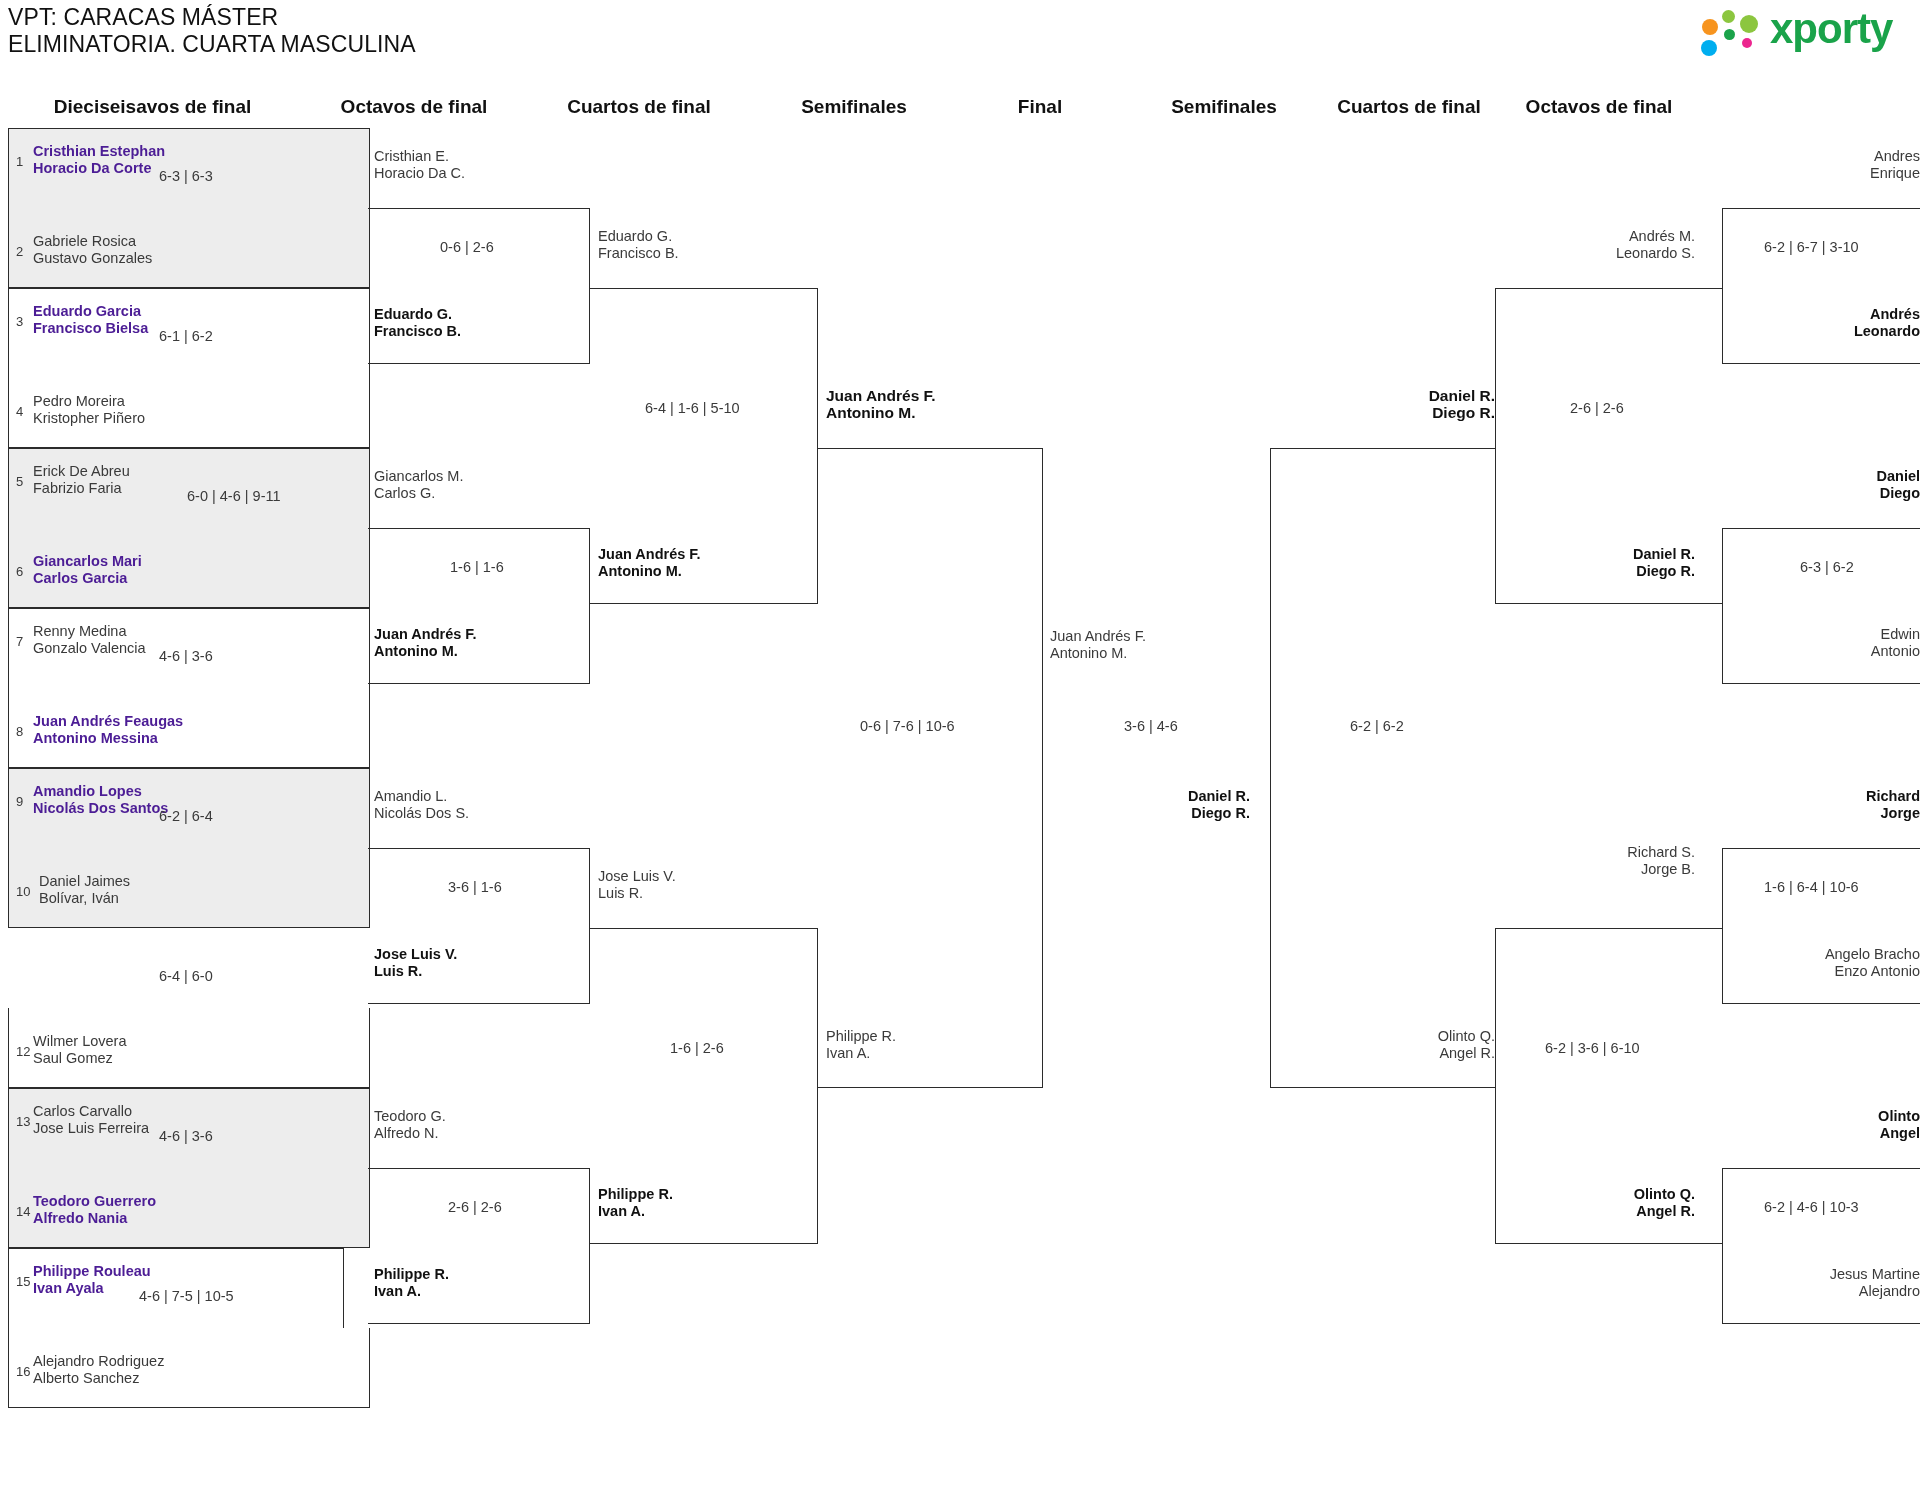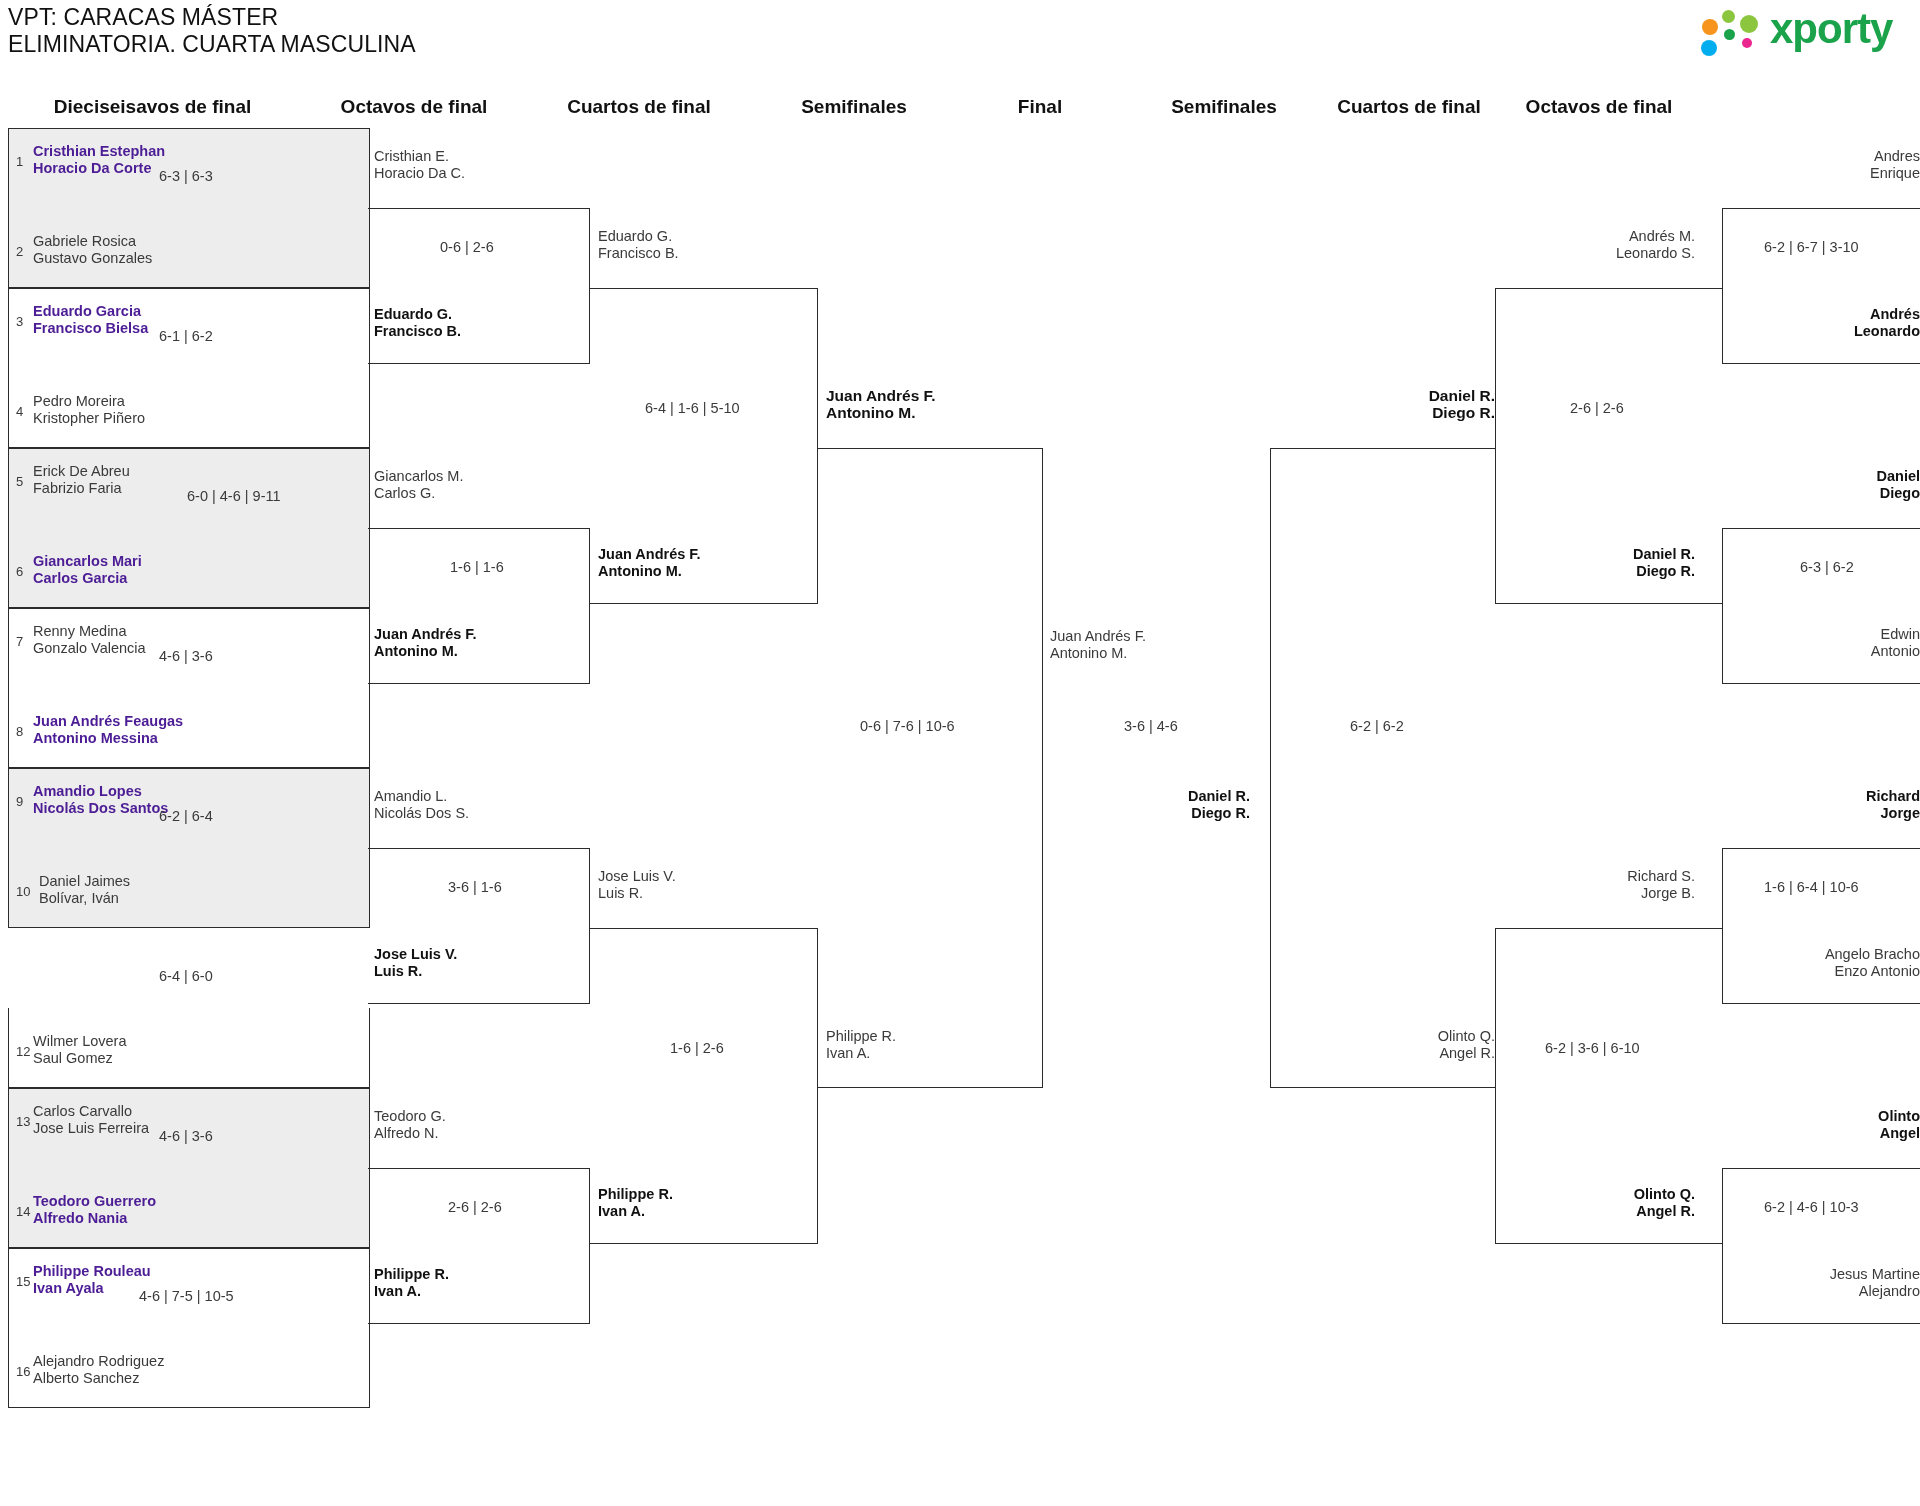--- a/index.html
+++ b/index.html
@@ -131,21 +131,21 @@
   <div class="seed alt" style="left:8px;top:1088px;width:362px;height:80px;border-bottom:none;">
     <span class="num" style="top:25px;">13</span>
     <span class="pair" style="top:14px;"><span>Carlos Carvallo</span><br><span>Jose Luis Ferreira</span></span>
   </div>
   <div class="seed alt" style="left:8px;top:1168px;width:362px;height:80px;border-top:none;">
     <span class="num" style="top:36px;">14</span>
     <span class="pair win" style="top:25px;"><span>Teodoro Guerrero</span><br><span>Alfredo Nania</span></span>
     <span class="sc" style="left:150px;top:-40px;">4-6 | 3-6</span>
   </div>
 
-  <div class="seed" style="left:8px;top:1248px;width:362px;height:80px;border-bottom:none;">
+  <div class="seed" style="left:8px;top:1248px;width:336px;height:80px;border-bottom:none;">
     <span class="num" style="top:25px;">15</span>
     <span class="pair win" style="top:14px;"><span>Philippe Rouleau</span><br><span>Ivan Ayala</span></span>
   </div>
   <div class="seed" style="left:8px;top:1328px;width:362px;height:80px;border-top:none;">
     <span class="num" style="top:36px;">16</span>
     <span class="pair" style="top:25px;"><span>Alejandro Rodriguez</span><br><span>Alberto Sanchez</span></span>
     <span class="sc" style="left:130px;top:-40px;">4-6 | 7-5 | 10-5</span>
   </div>
 
   <div class="nm" style="left:374px;top:148px;"><span>Cristhian E.</span><br><span>Horacio Da C.</span></div>
@@ -190,21 +190,21 @@
   <div class="nm win r" style="left:1230px;top:388px;width:265px;font-size:15.5px;"><span>Daniel R.</span><br><span>Diego R.</span></div>
   <div class="conn noRight" style="left:1270px;top:448px;width:225px;height:640px;"></div>
   <div class="score" style="left:1350px;top:718px;">6-2 | 6-2</div>
   <div class="nm r" style="left:1230px;top:1028px;width:265px;"><span>Olinto Q.</span><br><span>Angel R.</span></div>
 
   <div class="nm r" style="left:1430px;top:228px;width:265px;"><span>Andrés M.</span><br><span>Leonardo S.</span></div>
   <div class="conn noRight" style="left:1495px;top:288px;width:228px;height:316px;"></div>
   <div class="score" style="left:1570px;top:400px;">2-6 | 2-6</div>
   <div class="nm win r" style="left:1430px;top:546px;width:265px;"><span>Daniel R.</span><br><span>Diego R.</span></div>
 
-  <div class="nm r" style="left:1430px;top:868px;width:265px;"><span>Richard S.</span><br><span>Jorge B.</span></div>
+  <div class="nm r" style="left:1430px;top:844px;width:265px;"><span>Richard S.</span><br><span>Jorge B.</span></div>
   <div class="conn noRight" style="left:1495px;top:928px;width:228px;height:316px;"></div>
   <div class="score" style="left:1545px;top:1040px;">6-2 | 3-6 | 6-10</div>
   <div class="nm win r" style="left:1430px;top:1186px;width:265px;"><span>Olinto Q.</span><br><span>Angel R.</span></div>
 
   <div class="nm r" style="left:1640px;top:148px;width:280px;"><span>Andres</span><br><span>Enrique</span></div>
   <div class="conn noRight" style="left:1722px;top:208px;width:260px;height:156px;"></div>
   <div class="score" style="left:1764px;top:239px;">6-2 | 6-7 | 3-10</div>
   <div class="nm win r" style="left:1640px;top:306px;width:280px;"><span>Andrés</span><br><span>Leonardo</span></div>
 
   <div class="nm win r" style="left:1640px;top:468px;width:280px;"><span>Daniel</span><br><span>Diego</span></div>

